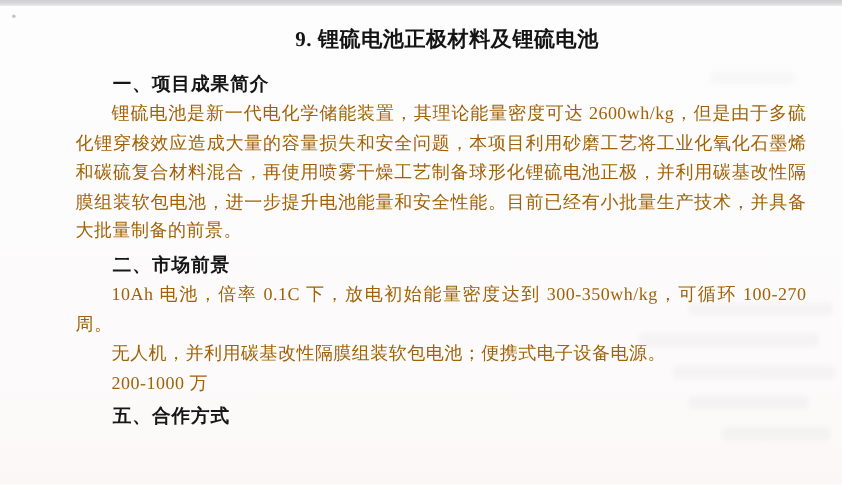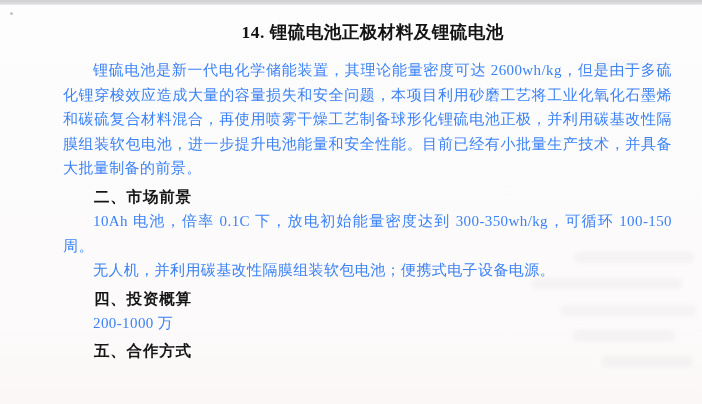--- a/index.html
+++ b/index.html
@@ -46,21 +46,21 @@
     letter-spacing: 0.8px;
     color: #161616;
   }
   .sec-body {
     font-size: 15px;
     line-height: 24.6px;
     text-indent: 2em;
     text-align: justify;
     margin: 0;
     letter-spacing: 0.4px;
-    color: #3b82f6;
+    color: #a16207;
   }
   
   .artifact {
     position: absolute;
     background: #9a9aa0;
     opacity: 0.07;
     border-radius: 3px;
     filter: blur(2px);
     pointer-events: none;
   }
@@ -79,37 +79,37 @@
     border-radius: 50%;
   }
 </style>
 </head>
 <body>
 
 <div class="scan-topbar"></div>
 <div class="speck"></div>
 
 <div class="doc">
-  <div class="doc-title">14. 锂硫电池正极材料及锂硫电池</div>
+  <div class="doc-title">9. 锂硫电池正极材料及锂硫电池</div>
 
   <div>
+    <p class="sec-heading">一、项目成果简介</p>
     <p class="sec-body">锂硫电池是新一代电化学储能装置，其理论能量密度可达 2600wh/kg，但是由于多硫化锂穿梭效应造成大量的容量损失和安全问题，本项目利用砂磨工艺将工业化氧化石墨烯和碳硫复合材料混合，再使用喷雾干燥工艺制备球形化锂硫电池正极，并利用碳基改性隔膜组装软包电池，进一步提升电池能量和安全性能。目前已经有小批量生产技术，并具备大批量制备的前景。</p>
   </div>
 
   <div>
     <p class="sec-heading">二、市场前景</p>
-    <p class="sec-body">10Ah 电池，倍率 0.1C 下，放电初始能量密度达到 300-350wh/kg，可循环 100-150 周。</p>
+    <p class="sec-body">10Ah 电池，倍率 0.1C 下，放电初始能量密度达到 300-350wh/kg，可循环 100-270 周。</p>
   </div>
 
   <div>
     <p class="sec-body">无人机，并利用碳基改性隔膜组装软包电池；便携式电子设备电源。</p>
   </div>
 
   <div>
-    <p class="sec-heading">四、投资概算</p>
     <p class="sec-body">200-1000 万</p>
   </div>
 
   <div>
     <p class="sec-heading">五、合作方式</p>
 
   </div>
 </div>
 
 <div class="artifact a1"></div>

